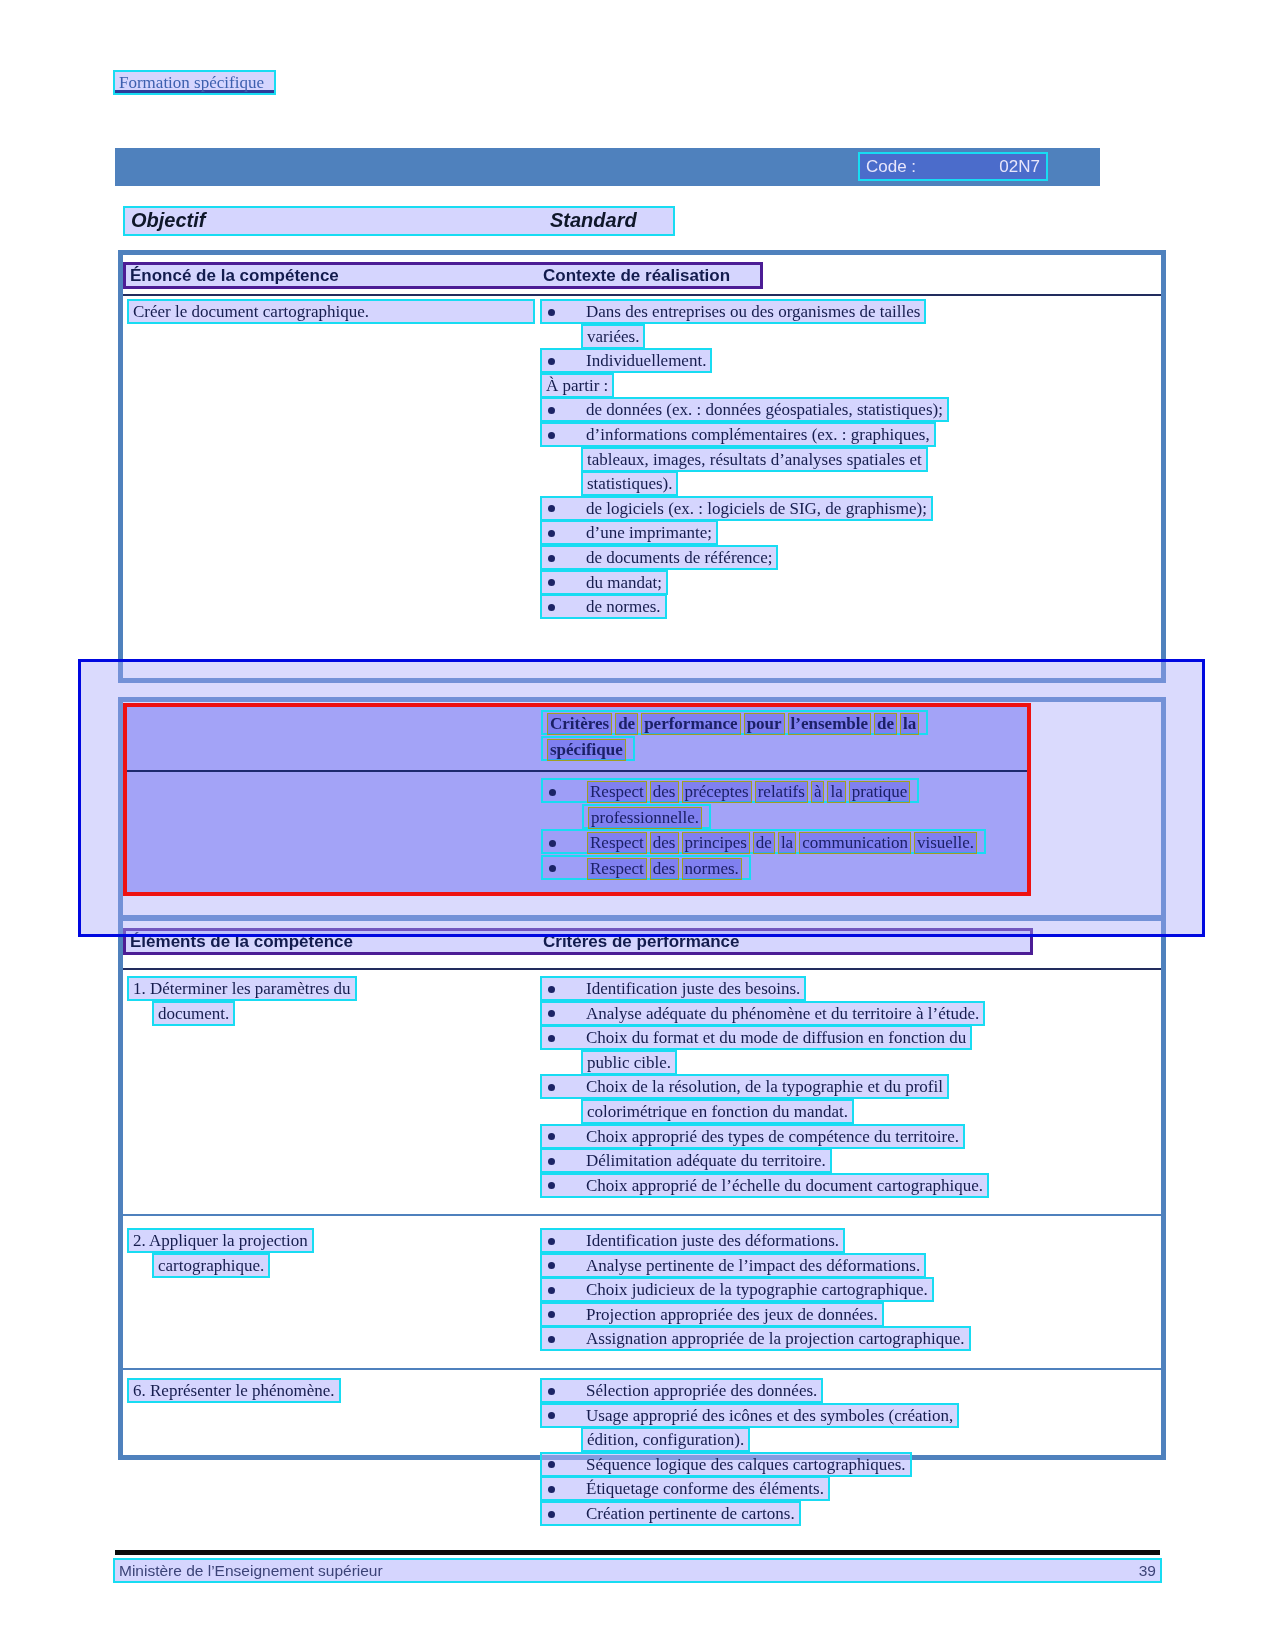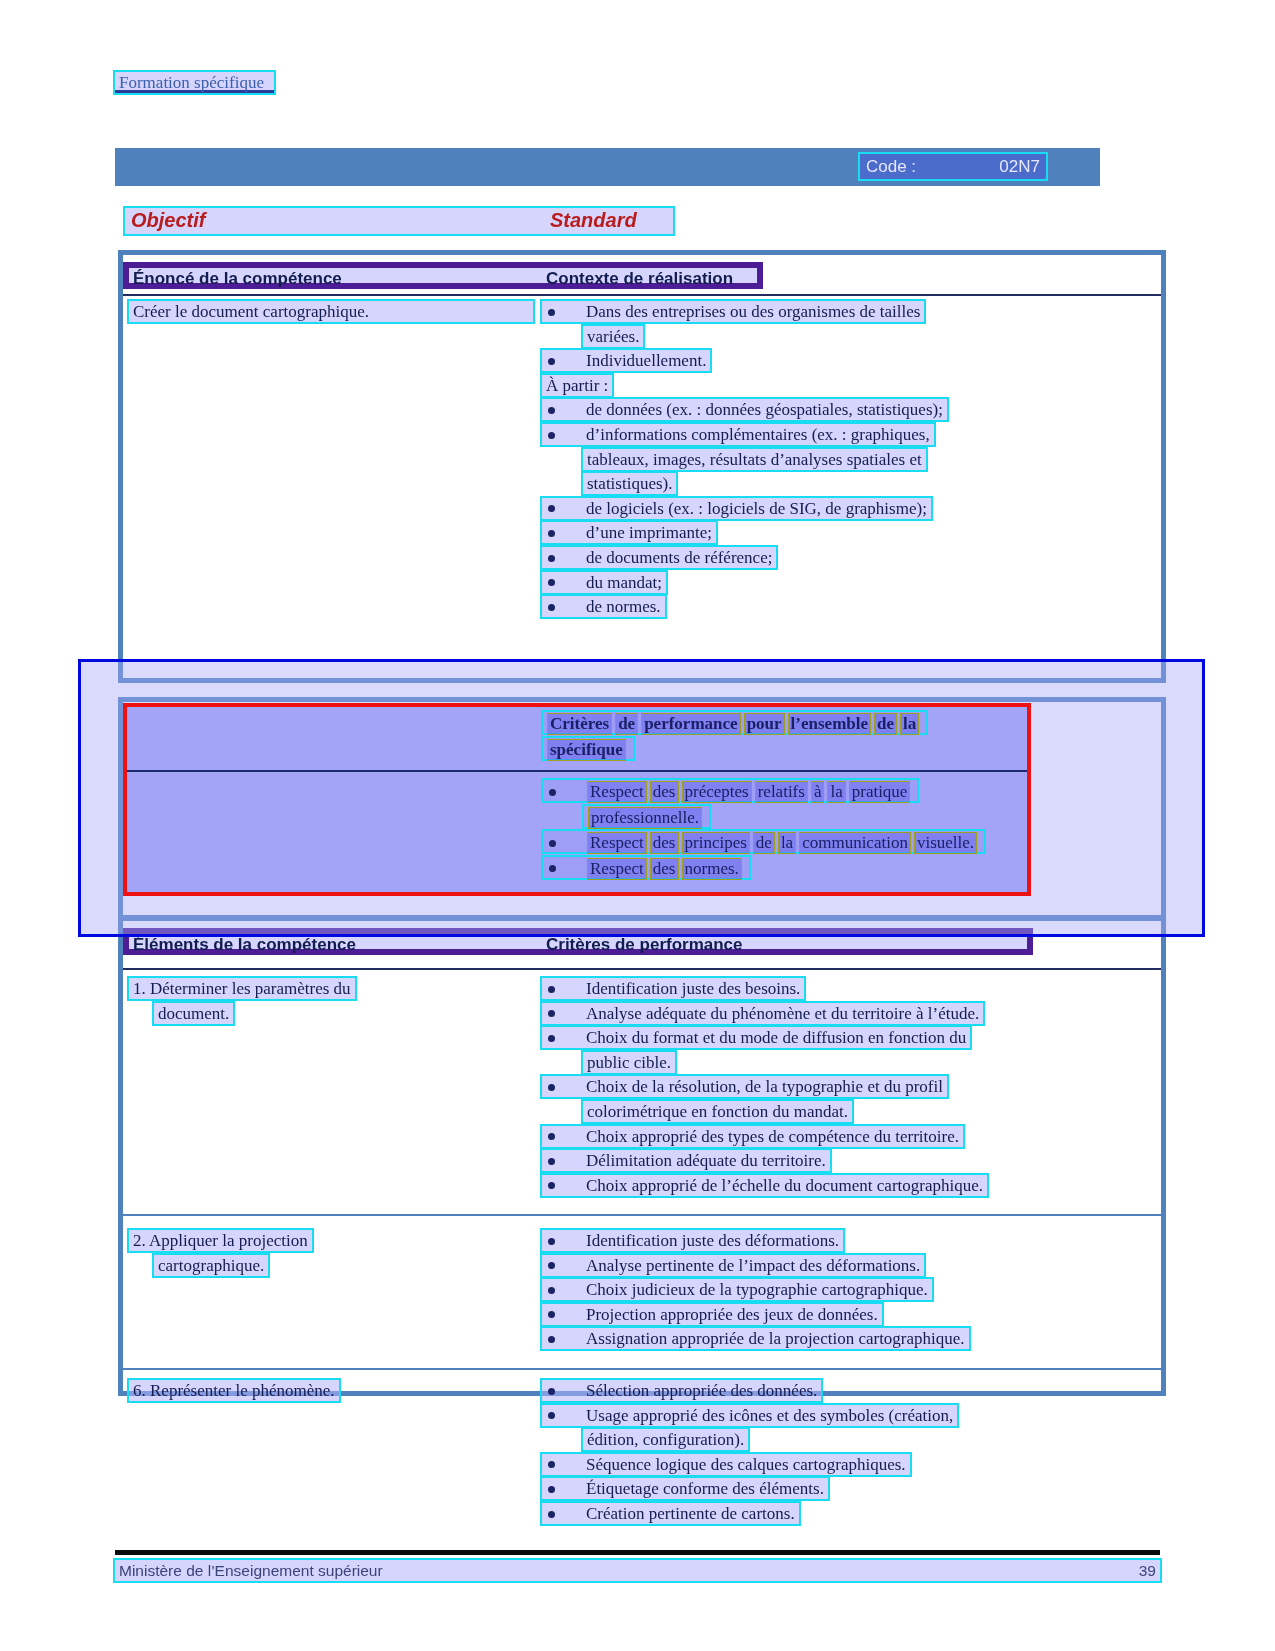--- a/index.html
+++ b/index.html
@@ -19,30 +19,30 @@
   
   .formation{position:absolute;left:113px;top:70px;}
   .formation .hl{font-size:17px;color:#3c5fae;box-shadow:inset 0 -3px 0 #2b3c9a;padding-right:10px;}
   .bluebar{position:absolute;left:115px;top:148px;width:985px;height:38px;background:#4f81bd;}
   .codebox{position:absolute;left:743px;top:4px;width:190px;height:29px;box-sizing:border-box;
            border:2px solid #18dcf2;background:rgba(70,70,230,0.35);
            display:flex;justify-content:space-between;align-items:center;
            padding:0 6px;color:#e8e6fb;font-size:17px;}
   .heading{position:absolute;left:123px;top:206px;width:552px;height:30px;box-sizing:border-box;
            background:rgba(178,178,253,0.55);border:2px solid #18dcf2;}
-  .heading span{position:absolute;top:1px;font-size:20px;font-weight:bold;font-style:italic;color:#b91c1c;}
+  .heading span{position:absolute;top:1px;font-size:20px;font-weight:bold;font-style:italic;color:#0f172a;}
   .heading .obj{left:6px;} .heading .std{left:425px;}
 
   
   .tbl{position:absolute;box-sizing:border-box;border:5px solid #4f81bd;background:#fff;}
   .t1{left:118px;top:250px;width:1048px;height:433px;}
   .t2{left:118px;top:697px;width:1048px;height:223px;background:transparent;}
-  .t3{left:118px;top:916px;width:1048px;height:480px;}
+  .t3{left:118px;top:916px;width:1048px;height:544px;}
   .hdrbox{position:absolute;box-sizing:border-box;height:27px;
-          background:rgba(178,178,253,0.55);border:6px solid #4c1d95;}
+          background:rgba(178,178,253,0.55);border:3px solid #4c1d95;}
   .hdrbox span{position:absolute;top:1px;font-size:17px;font-weight:bold;color:#131c4e;white-space:nowrap;}
   .hdrbox .hleft{left:4px;} .hdrbox .hright{left:417px;}
   .sep{position:absolute;left:0;height:2px;background:#222c5e;width:100%;}
   .rowsep{position:absolute;left:0;height:2px;background:#4f81bd;width:100%;}
   .cell-left{position:absolute;left:4px;width:408px;}
   .cell-right{position:absolute;left:417px;}
 
   
   .t1 .hdrbox{left:0;top:7px;width:640px;}
   .t1 .sep{top:39px;}

